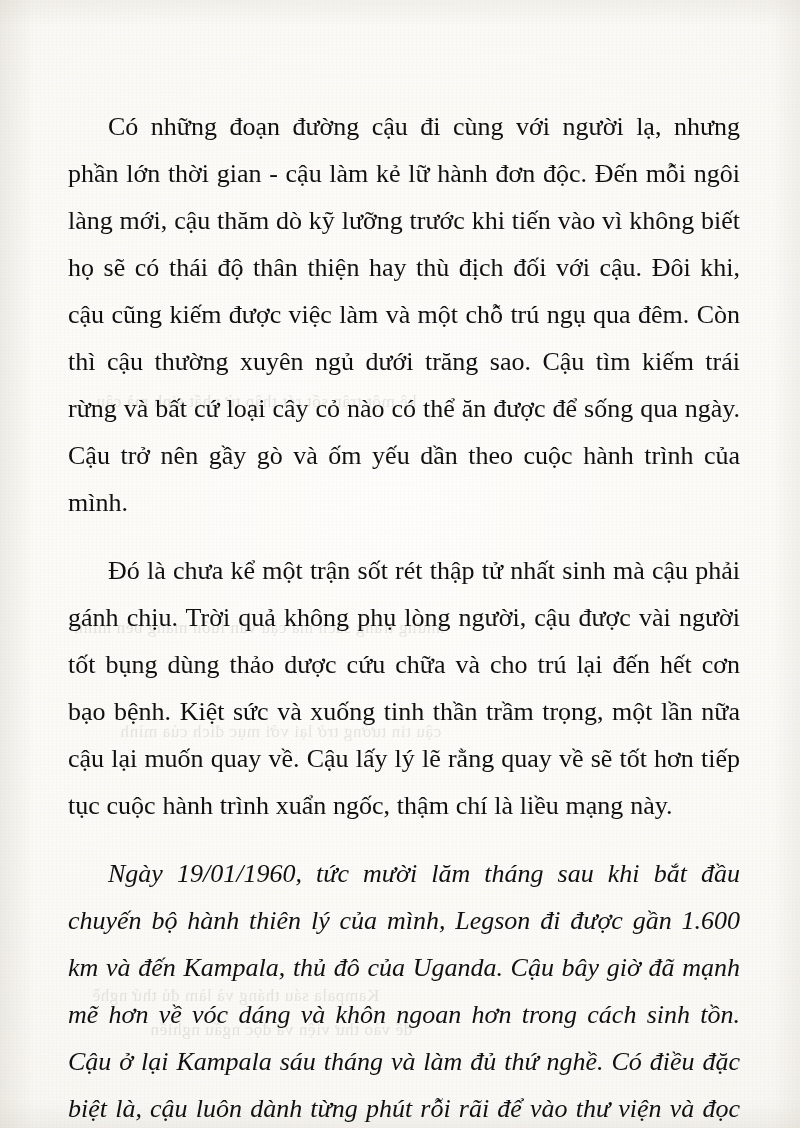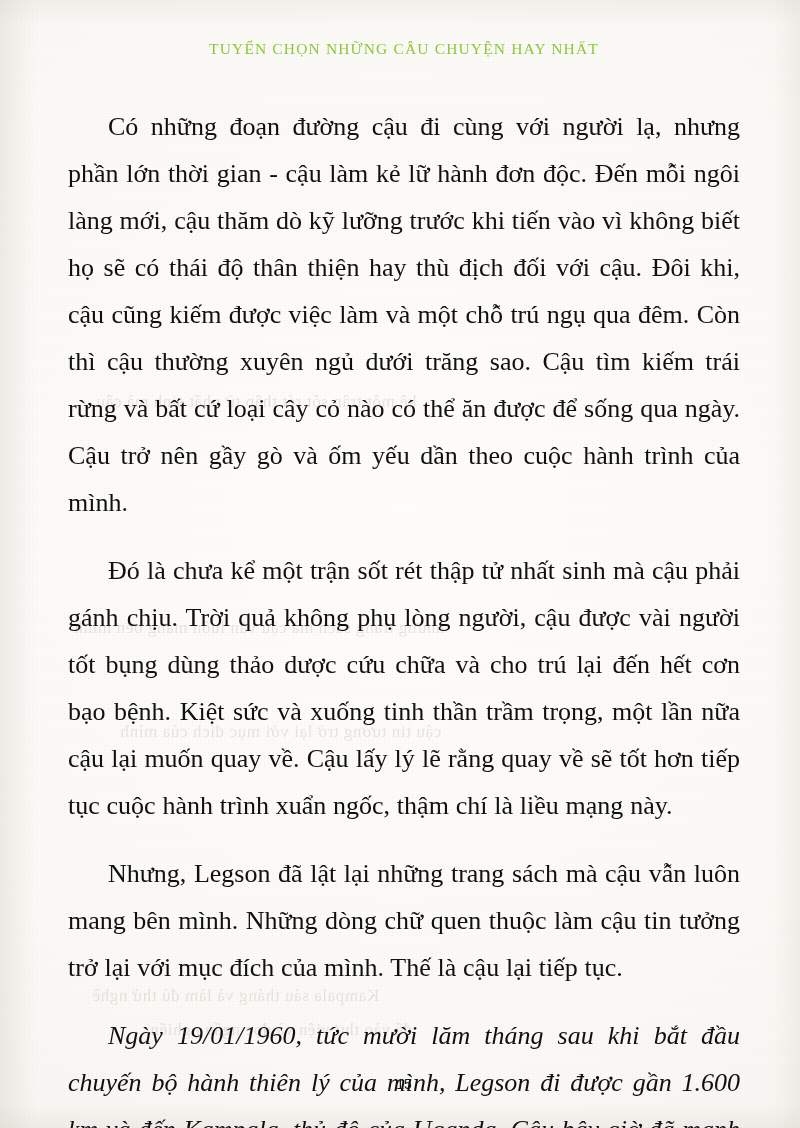--- a/index.html
+++ b/index.html
@@ -119,24 +119,21 @@
   <div class="bleed" style="top:392px; left:96px;">kê một trận sốt rét thập tử nhất sinh mà cậu</div>
   <div class="bleed" style="top:618px; left:74px;">những trang sách mà cậu vẫn luôn mang bên mình</div>
   <div class="bleed" style="top:722px; left:120px;">cậu tin tưởng trở lại với mục đích của mình</div>
   <div class="bleed" style="top:986px; left:92px;">Kampala sáu tháng và làm đủ thứ nghề</div>
   <div class="bleed" style="top:1020px; left:150px;">để vào thư viện và đọc ngấu nghiến</div>
 
   <div class="vignette"></div>
 
   <div class="content">
 
-    <div class="running-head">TUYỂN CHỌN NHỮNG CÂU CHUYỆN HAY NHẤT</div>
 
     <div class="body-copy">
       <p class="para">Có những đoạn đường cậu đi cùng với người lạ, nhưng phần lớn thời gian - cậu làm kẻ lữ hành đơn độc. Đến mỗi ngôi làng mới, cậu thăm dò kỹ lưỡng trước khi tiến vào vì không biết họ sẽ có thái độ thân thiện hay thù địch đối với cậu. Đôi khi, cậu cũng kiếm được việc làm và một chỗ trú ngụ qua đêm. Còn thì cậu thường xuyên ngủ dưới trăng sao. Cậu tìm kiếm trái rừng và bất cứ loại cây cỏ nào có thể ăn được để sống qua ngày. Cậu trở nên gầy gò và ốm yếu dần theo cuộc hành trình của mình.</p>
       <p class="para">Đó là chưa kể một trận sốt rét thập tử nhất sinh mà cậu phải gánh chịu. Trời quả không phụ lòng người, cậu được vài người tốt bụng dùng thảo dược cứu chữa và cho trú lại đến hết cơn bạo bệnh. Kiệt sức và xuống tinh thần trầm trọng, một lần nữa cậu lại muốn quay về. Cậu lấy lý lẽ rằng quay về sẽ tốt hơn tiếp tục cuộc hành trình xuẩn ngốc, thậm chí là liều mạng này.</p>
-      <p class="para">Nhưng, Legson đã lật lại những trang sách mà cậu vẫn luôn mang bên mình. Những dòng chữ quen thuộc làm cậu tin tưởng trở lại với mục đích của mình. Thế là cậu lại tiếp tục.</p>
       <p class="para">Ngày 19/01/1960, tức mười lăm tháng sau khi bắt đầu chuyến bộ hành thiên lý của mình, Legson đi được gần 1.600 km và đến Kampala, thủ đô của Uganda. Cậu bây giờ đã mạnh mẽ hơn về vóc dáng và khôn ngoan hơn trong cách sinh tồn. Cậu ở lại Kampala sáu tháng và làm đủ thứ nghề. Có điều đặc biệt là, cậu luôn dành từng phút rỗi rãi để vào thư viện và đọc ngấu nghiến mọi thứ.</p>
     </div>
 
-    <div class="folio">15</div>
   </div>
 </div>
 
 </body></html>

